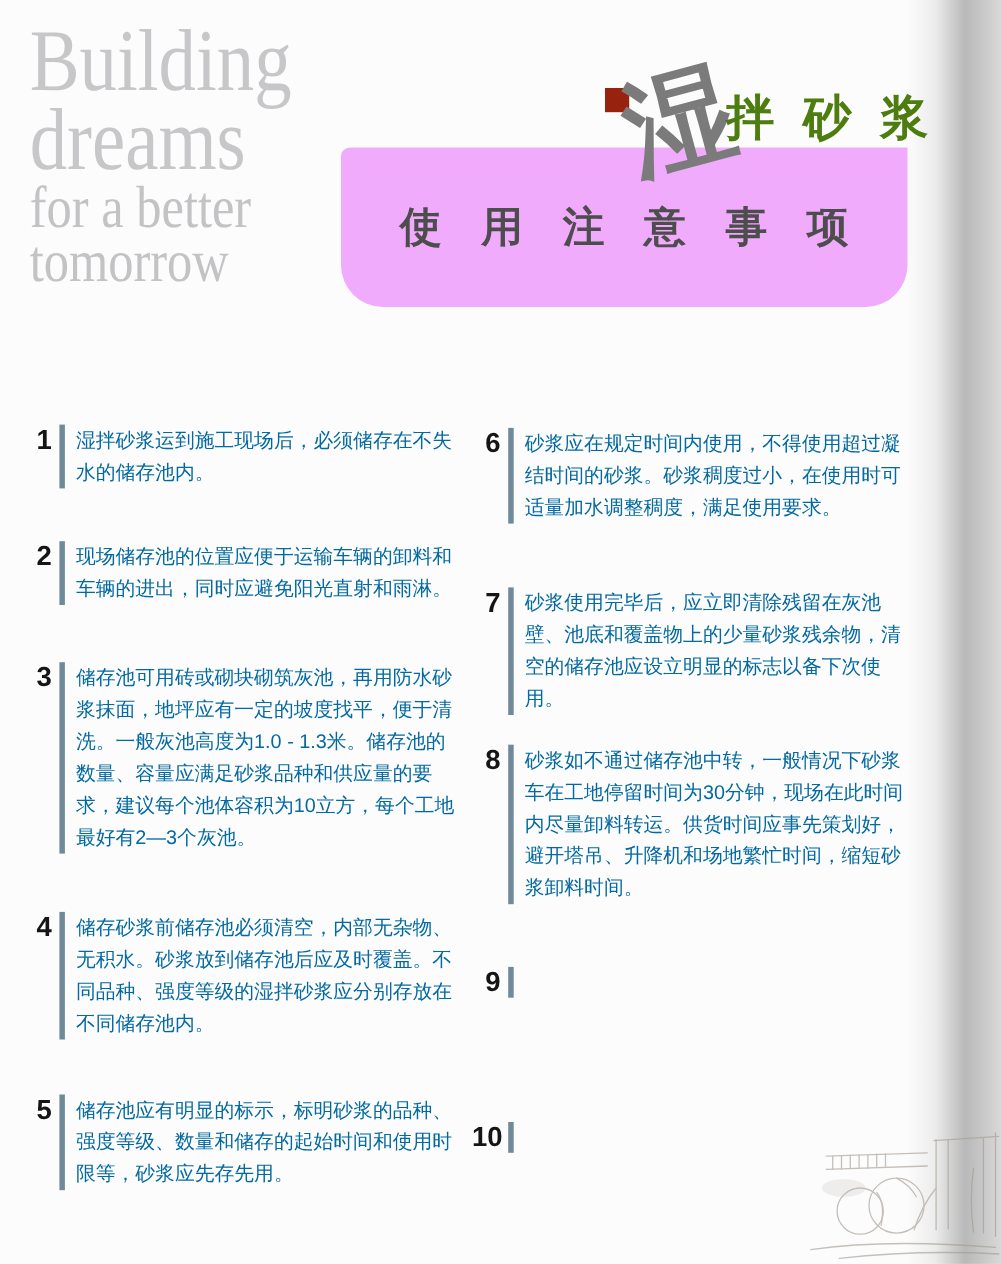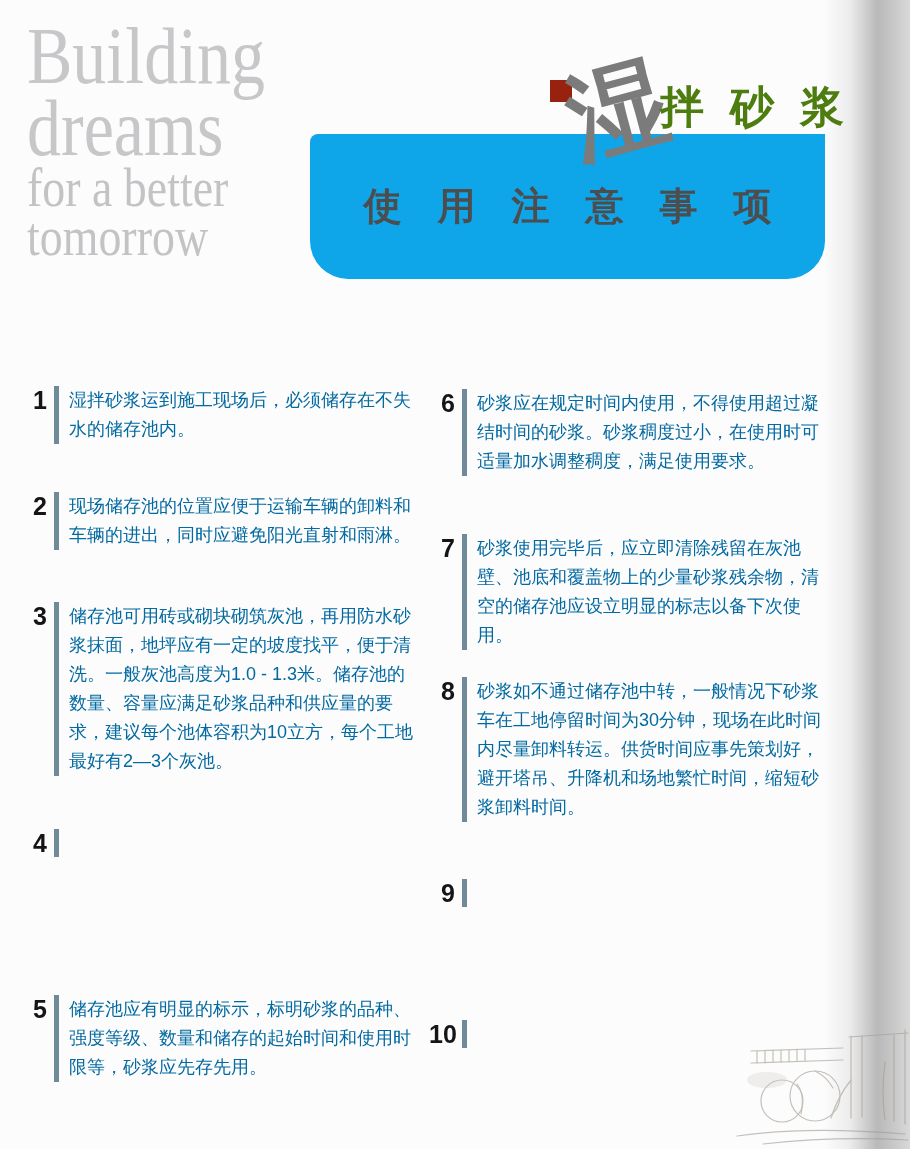--- a/index.html
+++ b/index.html
@@ -21,21 +21,21 @@
   
   .accent-square{position:absolute;left:550px;top:80px;width:22px;height:22px;
     background:#97230f;z-index:3;}
   .big-char{position:absolute;left:568px;top:60px;z-index:3;color:#7b7b7b;
     font-size:98px;font-weight:bold;line-height:100px;transform:rotate(-15deg);}
   .title-rest{position:absolute;left:660px;top:78px;z-index:3;color:#4d7c0f;
     font-size:44px;font-weight:600;letter-spacing:26px;white-space:nowrap;}
 
   
   .banner{position:absolute;left:310px;top:134px;width:515px;height:145px;z-index:2;
-    background:#0ea5e9;border-radius:8px 0 38px 38px;
+    background:#f0abfc;border-radius:8px 0 38px 38px;
     display:flex;align-items:center;justify-content:center;}
   .banner-text{font-size:38px;font-weight:bold;color:#4d4d4d;
     letter-spacing:36px;padding-left:36px;white-space:nowrap;}
 
   
   .item{position:absolute;display:flex;z-index:1;}
   .num{width:26px;flex:none;text-align:right;font-weight:bold;font-size:25px;
     line-height:28px;color:#151515;}
   .bar{width:5px;flex:none;background:#6f8b9a;margin-left:7px;margin-right:10px;}
   .txt{width:346px;font-size:18px;line-height:29px;color:#0369a1;}
@@ -76,20 +76,21 @@
     <div class="txt">现场储存池的位置应便于运输车辆的卸料和车辆的进出，同时应避免阳光直射和雨淋。</div>
   </div>
   <div class="item" style="left:21px;top:602px;">
     <div class="num">3</div>
     <div class="bar"></div>
     <div class="txt">储存池可用砖或砌块砌筑灰池，再用防水砂浆抹面，地坪应有一定的坡度找平，便于清洗。一般灰池高度为1.0 - 1.3米。储存池的数量、容量应满足砂浆品种和供应量的要求，建议每个池体容积为10立方，每个工地最好有2—3个灰池。</div>
   </div>
   <div class="item" style="left:21px;top:829px;">
     <div class="num">4</div>
     <div class="bar"></div>
+    <div class="txt">储存砂浆前储存池必须清空，内部无杂物、无积水。砂浆放到储存池后应及时覆盖。不同品种、强度等级的湿拌砂浆应分别存放在不同储存池内。</div>
   </div>
   <div class="item" style="left:21px;top:995px;">
     <div class="num">5</div>
     <div class="bar"></div>
     <div class="txt">储存池应有明显的标示，标明砂浆的品种、强度等级、数量和储存的起始时间和使用时限等，砂浆应先存先用。</div>
   </div>
 
   <div class="item" style="left:429px;top:389px;">
     <div class="num">6</div>
     <div class="bar"></div>

